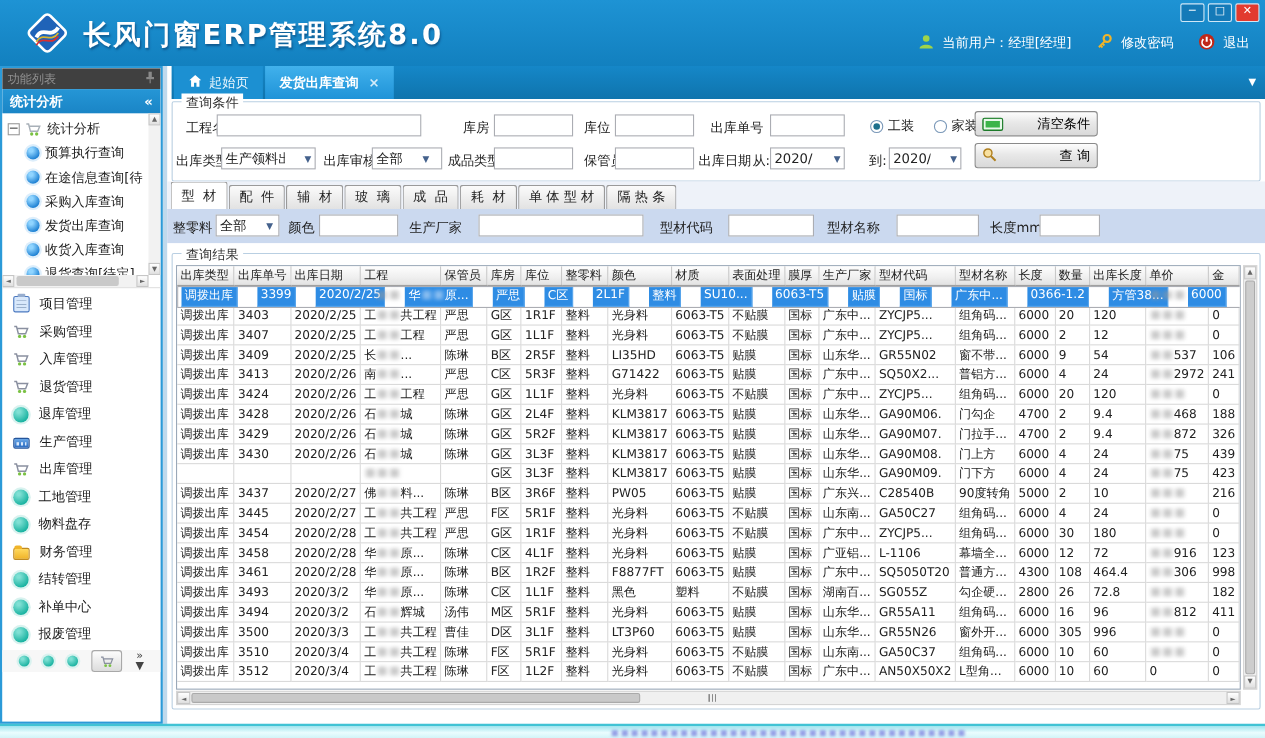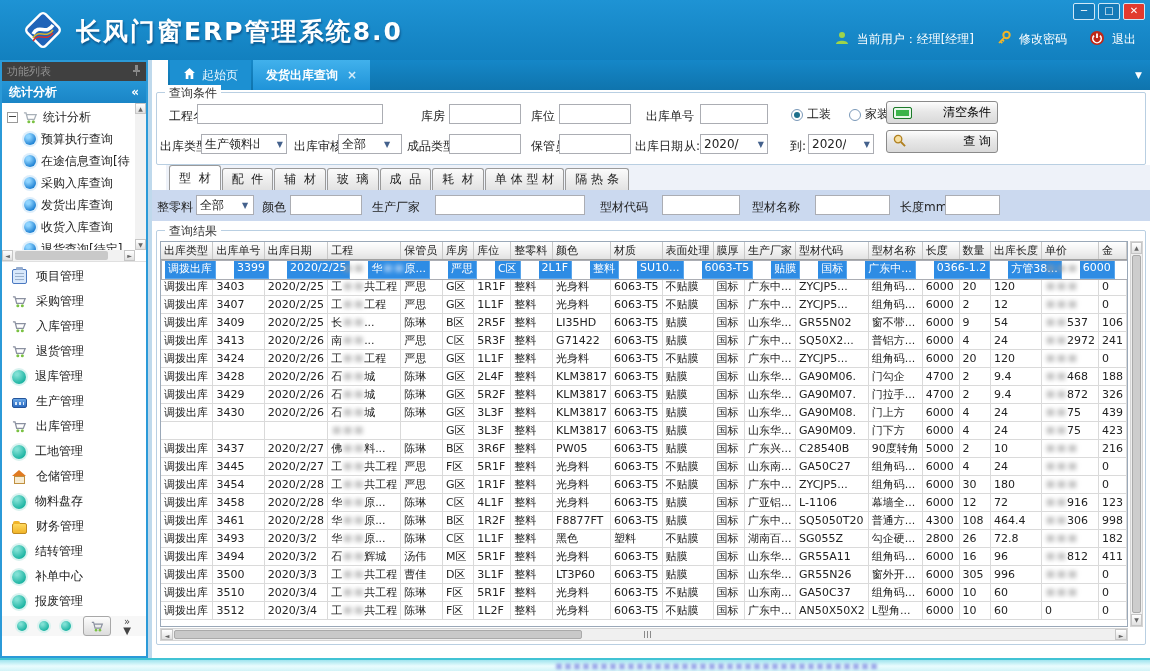--- a/index.html
+++ b/index.html
@@ -72,21 +72,21 @@
   .sidefooter{height:20px;display:flex;align-items:center;justify-content:center;gap:12px;
         background:#f7f7f7;margin-top:2px}
   .fdot{width:10px;height:10px;border-radius:50%;
         background:radial-gradient(circle at 35% 30%,#7fe0d4 10%,#18b2a0 75%);
         box-shadow:0 0 0 2px #d9f2ef;cursor:pointer}
   .fcart{width:26px;height:18px;background:linear-gradient(#fdfdfd,#dcdcdc);border:1px solid #a8a8a8;
         border-radius:3px;display:flex;align-items:center;justify-content:center;cursor:pointer}
   .fmore{color:#444;font-size:10px;line-height:9px;text-align:center;cursor:pointer}
   
   .main{position:absolute;left:152px;top:60px;width:998px;height:598px;background:#fff}
-  .tabbar{position:absolute;left:16px;top:0;right:0;height:30px;
+  .tabbar{position:absolute;left:4px;top:0;right:0;height:30px;
           background:linear-gradient(#1587c8,#0f74ad);display:flex;align-items:stretch;padding-left:2px}
   .tab{display:flex;align-items:center;gap:6px;padding:0 13px;color:#eaf6fd;background:#1c90d2;
        margin-right:2px;cursor:pointer}
   .tab.active{background:linear-gradient(#41b1ec,#1f93d8);font-weight:bold;color:#fff}
   .tclose{margin-left:3px;color:#d5ecfa;font-size:12px;cursor:pointer}
   .tabbar-caret{position:absolute;right:8px;top:10px;color:#fff;font-size:9px;cursor:pointer}
   .groupbox{position:absolute;border:1px solid #b9cfe2;background:#fff;border-radius:2px}
   .glabel{position:absolute;top:-8px;left:8px;background:#fff;padding:0 4px;color:#333}
   .querybox{top:32px;left:4px;right:4px;height:71px}
   .ql{position:absolute;white-space:nowrap}
@@ -99,21 +99,21 @@
   .rdot{width:12px;height:12px;border-radius:50%;border:1px solid #7a98b8;background:#fff;
         position:relative;box-sizing:border-box}
   .rdot.on::after{content:"";position:absolute;left:2px;top:2px;right:2px;bottom:2px;
         background:#1d6f8c;border-radius:50%}
   .btn{position:absolute;display:flex;align-items:center;justify-content:space-between;gap:7px;
        background:linear-gradient(#fdfdfd,#e8e8e8 45%,#d9d9d9);border:1px solid #8a8a8a;
        border-radius:3px;font:inherit;cursor:pointer}
   .bicon-clear{width:17px;height:10px;background:#3cb44a;border:1px solid #1d7a2a;border-radius:2px;
        box-shadow:inset 0 0 0 2px #e8f8ea}
   
-  .mtabs{position:absolute;top:105px;left:14px;right:0;height:25px;background:#eef2f9;
+  .mtabs{position:absolute;top:105px;left:0;right:0;height:25px;background:#eef2f9;
          display:flex;align-items:flex-end;padding-left:3px;box-sizing:border-box}
   .mtab{height:21px;line-height:21px;padding:0 9px;background:linear-gradient(#fbfbfb,#e2e2e2);
         border:1px solid #9a9a9a;border-bottom:none;border-radius:3px 3px 0 0;margin-right:1px;
         white-space:pre;cursor:pointer}
   .mtab.active{background:#fff;height:24px;line-height:24px}
   .subfilter{position:absolute;top:130px;left:0;right:0;height:31px;background:#cbd9ef}
   .subfilter .ql{top:9px}
   .subfilter .q-input,.subfilter .sel{top:5px}
   
   .resultsbox{top:170px;left:4px;right:4px;bottom:13px}
@@ -305,24 +305,20 @@
      <span class="ic" style="border:none"><svg width="15" height="15" viewBox="0 0 16 16">
               <path d="M1 3 H3.2 L5 10 H12 L14 5 H4" fill="none" stroke="#8a90a0" stroke-width="1.4"></path>
               <circle cx="6.2" cy="12.6" r="1.6" fill="#7ac143"></circle>
               <circle cx="11" cy="12.6" r="1.6" fill="#7ac143"></circle>
             </svg></span>
      <span>出库管理</span>
    </div>
         <div class="mitem">
      <span class="ic dott"></span>
      <span>工地管理</span>
-   </div>
-        <div class="mitem">
-     <span class="ic house"></span>
-     <span>仓储管理</span>
    </div>
         <div class="mitem">
      <span class="ic dott"></span>
      <span>物料盘存</span>
    </div>
         <div class="mitem">
      <span class="ic folder"></span>
      <span>财务管理</span>
    </div>
         <div class="mitem">

